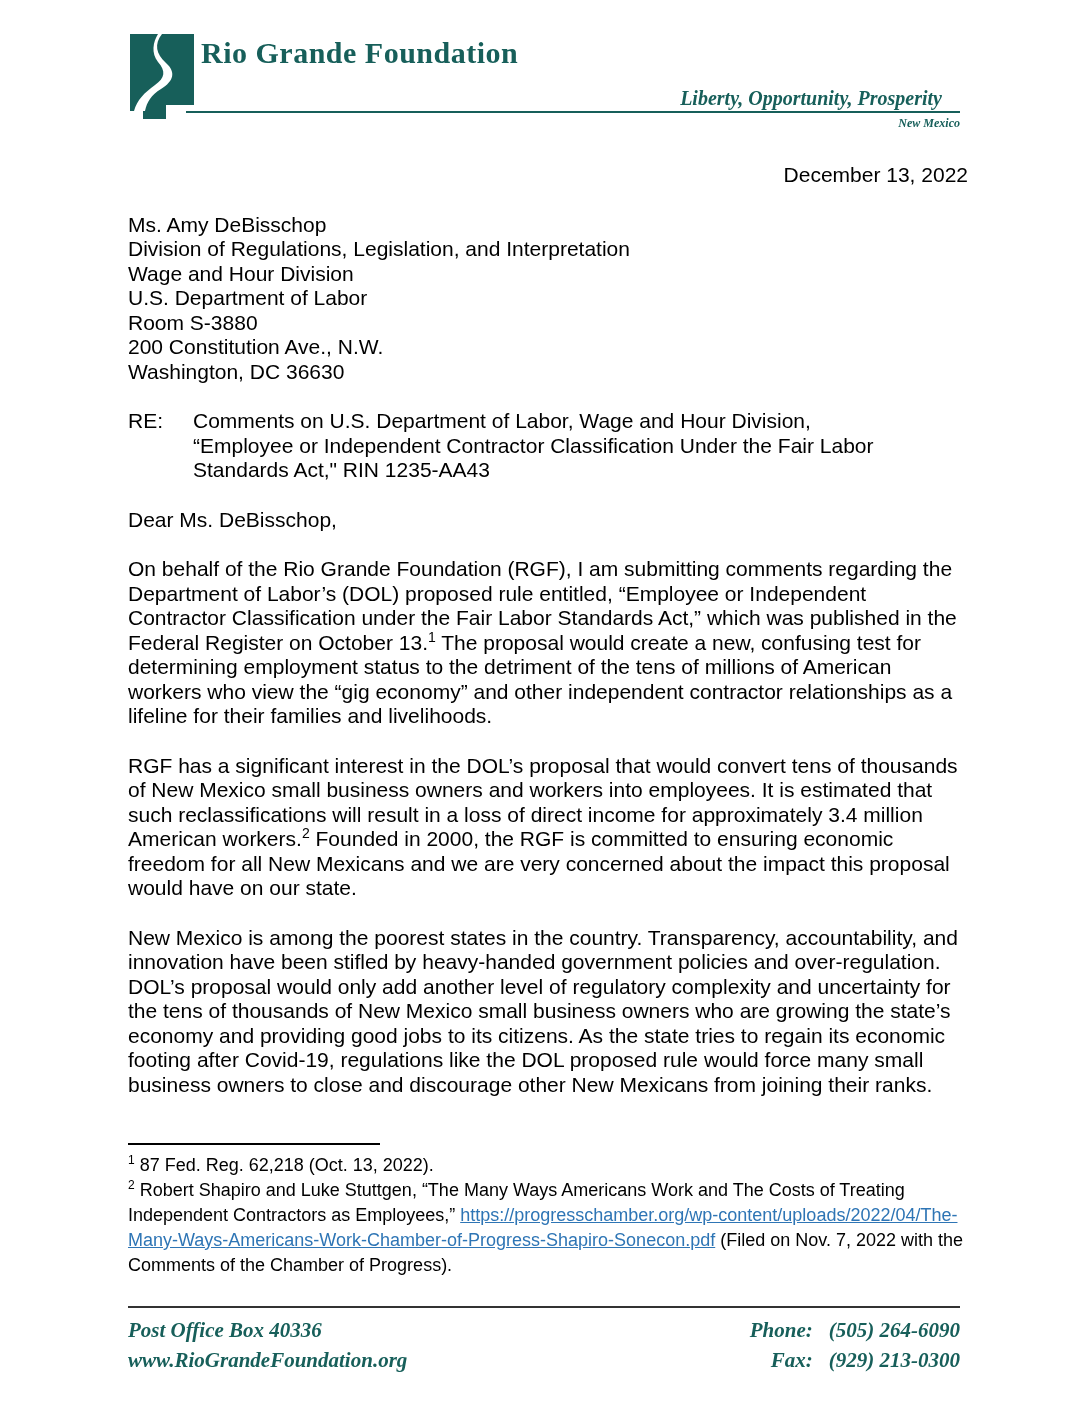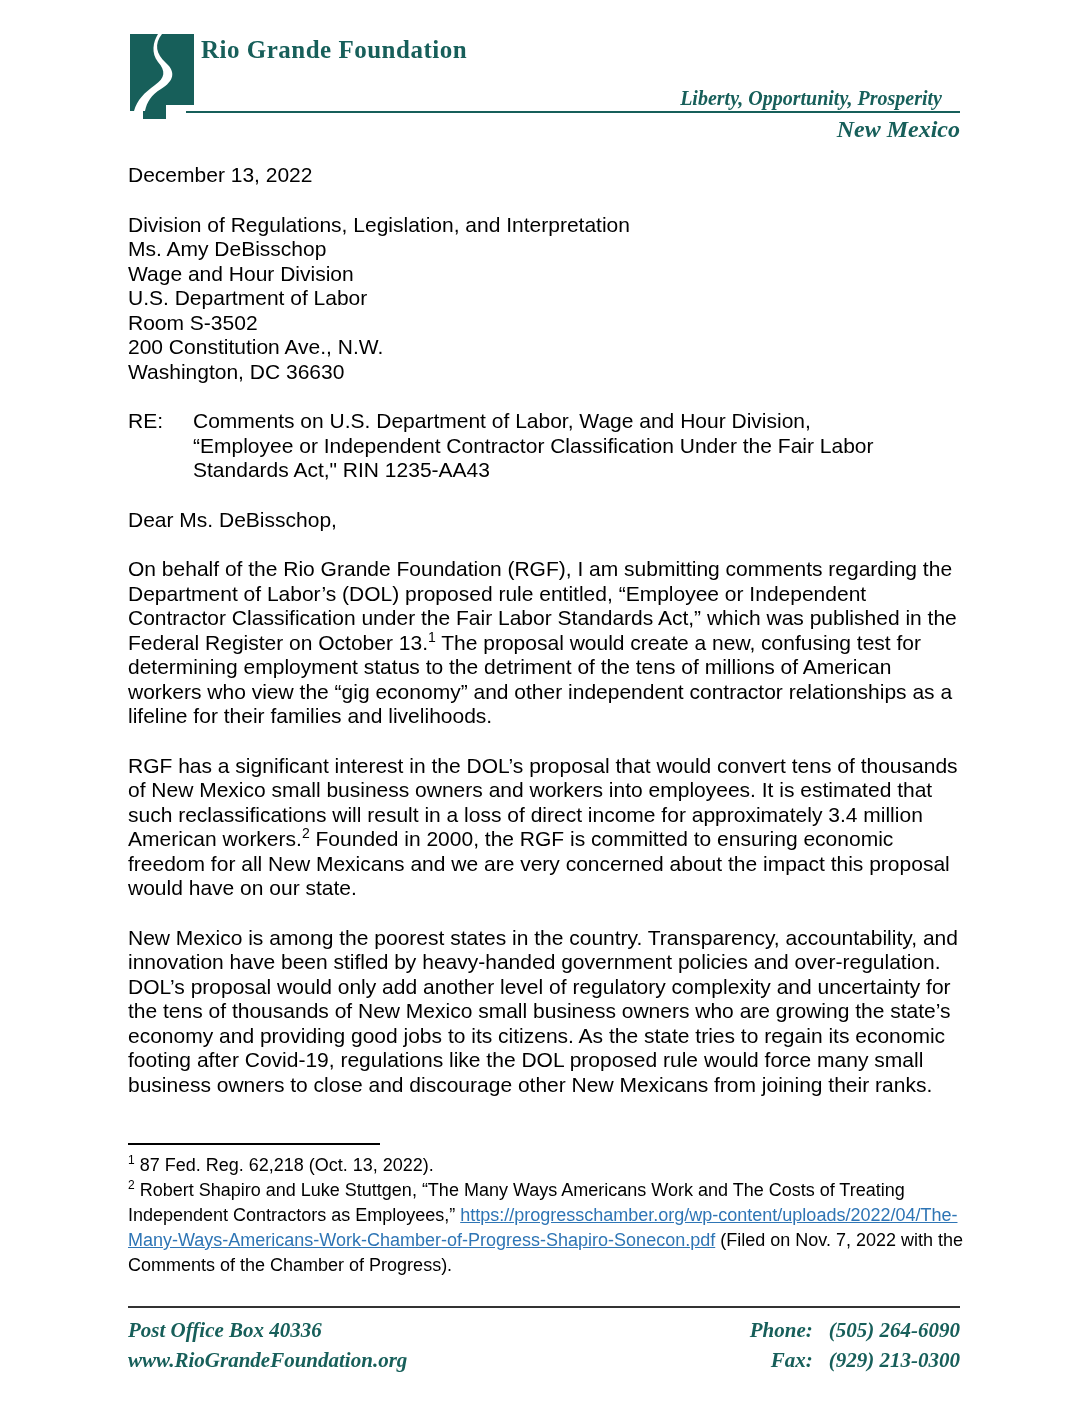--- a/index.html
+++ b/index.html
@@ -10,45 +10,45 @@
     background: #ffffff;
     font-family: "Liberation Sans", sans-serif;
     color: #000000;
     overflow: hidden;
   }
   
   .logo { position: absolute; left: 128px; top: 32px; }
   .org-name {
     position: absolute; left: 201px; top: 36px;
     font-family: "Liberation Serif", serif;
-    font-weight: bold; font-size: 25px; color: #175F5A;
+    font-weight: bold; font-size: 30px; color: #175F5A;
     letter-spacing: 0.5px; margin: 0;
   }
   .tagline {
     position: absolute; right: 146px; top: 87px;
     font-family: "Liberation Serif", serif;
     font-weight: bold; font-style: italic;
     font-size: 20px; color: #175F5A; white-space: nowrap;
   }
   .header-rule {
     position: absolute; left: 186px; right: 128px; top: 111px;
     border-top: 2px solid #175F5A; height: 0;
   }
   .region {
     position: absolute; right: 128px; top: 116px;
     font-family: "Liberation Serif", serif;
     font-weight: bold; font-style: italic;
-    font-size: 24px; color: #175F5A; white-space: nowrap;
+    font-size: 12px; color: #175F5A; white-space: nowrap;
   }
   
   .letter-body {
     position: absolute; left: 128px; top: 163px; width: 840px;
     font-size: 21px; line-height: 24.5px;
   }
-  .date-line { margin: 0; }
+  .date-line { margin: 0; text-align: right; }
   .address-block { margin-top: 25px; }
   .address-block div { white-space: nowrap; }
   .re-block { margin-top: 25px; display: flex; }
   .re-label { width: 65px; flex: 0 0 65px; }
   .re-text { width: 690px; }
   .salutation { margin-top: 25px; }
   .para { margin: 25px 0 0 0; }
   sup { font-size: 14px; line-height: 0; vertical-align: super; }
   
   .footnotes { position: absolute; left: 128px; top: 1143px; width: 840px; }
@@ -81,25 +81,25 @@
   </div>
   <h1 class="org-name">Rio Grande Foundation</h1>
   <div class="tagline">Liberty, Opportunity, Prosperity</div>
   <div class="header-rule"></div>
   <div class="region">New Mexico</div>
 
   <div class="letter-body">
     <div class="date-line">December 13, 2022</div>
 
     <div class="address-block">
+      <div>Ms. Amy DeBisschop</div>
       <div>Division of Regulations, Legislation, and Interpretation</div>
-      <div>Ms. Amy DeBisschop</div>
       <div>Wage and Hour Division</div>
       <div>U.S. Department of Labor</div>
-      <div>Room S-3502</div>
+      <div>Room S-3880</div>
       <div>200 Constitution Ave., N.W.</div>
       <div>Washington, DC 36630</div>
     </div>
 
     <div class="re-block">
       <div class="re-label">RE:</div>
       <div class="re-text">Comments on U.S. Department of Labor, Wage and Hour Division, “Employee or Independent Contractor Classification Under the Fair Labor Standards Act," RIN 1235-AA43</div>
     </div>
 
     <div class="salutation">Dear Ms. DeBisschop,</div>

